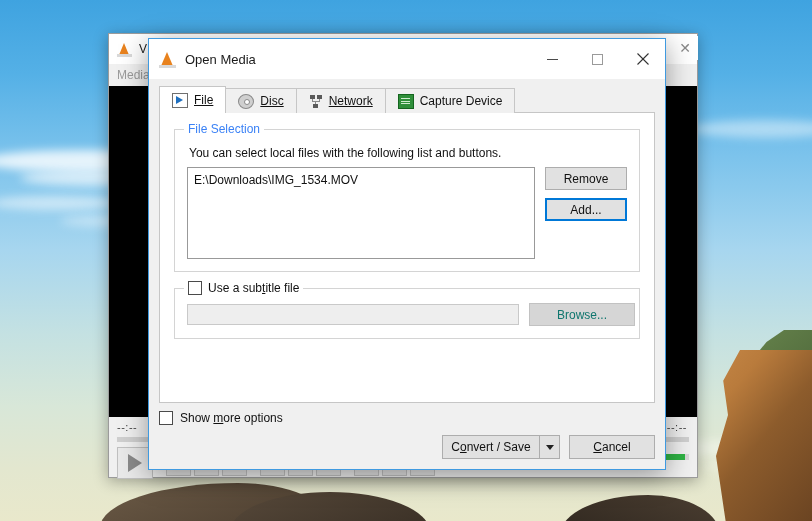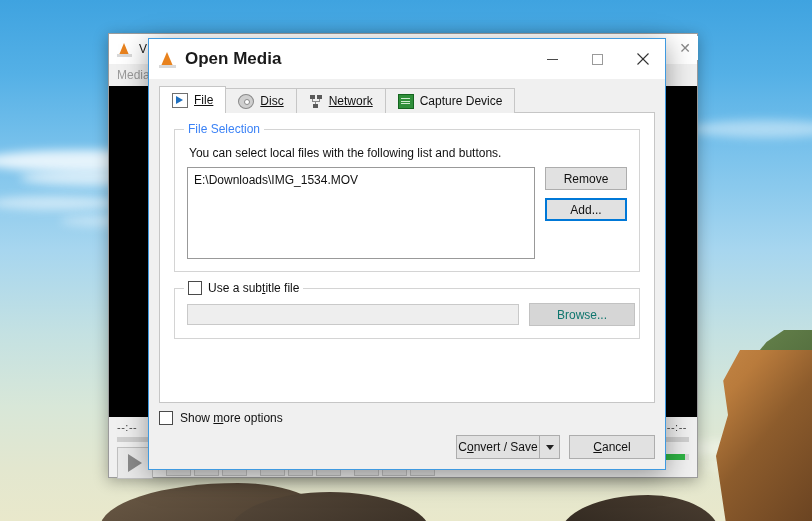--- a/index.html
+++ b/index.html
@@ -85,21 +85,21 @@
   
   #dlg{position:absolute;left:148px;top:38px;width:516px;height:430px;
     background:#f0f0f0;border:1px solid #3f9ae0;
     box-shadow:0 6px 26px rgba(0,0,0,.38);display:flex;flex-direction:column;}
   #dlg-title{height:40px;background:#fff;display:flex;align-items:center;
     padding-left:10px;position:relative;flex:0 0 auto;}
   #dlg-title .vlc-ico{width:17px;height:17px;margin-right:9px;}
   #dlg-title .vlc-ico i{left:2px;border-left:6px solid transparent;border-right:6px solid transparent;
     border-bottom:14px solid #e8821e;}
   #dlg-title .vlc-ico b{width:17px;}
-  #dlg-title h1{margin:0;font-size:17px;font-weight:700;color:#1a1a1a;}
+  #dlg-title h1{margin:0;font-size:13px;font-weight:400;color:#1a1a1a;}
   #dlg-ctrls{position:absolute;right:0;top:0;height:40px;display:flex;}
   .wbtn{width:45px;height:40px;display:flex;align-items:center;justify-content:center;
     color:#333;}
   .wbtn svg{display:block;}
 
   #dlg-body{flex:1;background:#f0f0f0;padding:0 10px;display:flex;flex-direction:column;}
 
   
   #tabs{display:flex;align-items:flex-end;height:26px;margin-top:8px;position:relative;z-index:2;text-align:center;}
   .tab{height:24px;display:flex;align-items:center;gap:6px;padding:0 12px;
@@ -155,21 +155,21 @@
     display:flex;align-items:center;gap:6px;font-size:12px;color:#111;}
   .cbx{width:12px;height:12px;border:1px solid #4a4a4a;background:#fff;flex:0 0 auto;display:inline-block;}
   #subrow{display:flex;gap:10px;align-items:center;}
   #subfield{flex:1;height:21px;border:1px solid #c9c9c9;background:#eeeeee;box-sizing:border-box;}
   #browse{width:106px;}
 
   #dlg-foot{flex:0 0 auto;padding:8px 10px 10px 10px;}
   #showmore{display:flex;align-items:center;gap:7px;font-size:12px;color:#111;}
   #footbtns{display:flex;justify-content:flex-end;align-items:center;gap:9px;margin-top:10px;}
   #convsave{display:flex;}
-  #convsave .main{width:84px;height:24px;}
+  #convsave .main{width:98px;height:24px;}
   #convsave .arrow{width:20px;height:24px;border-left:none;}
   .caret{width:0;height:0;border-left:4px solid transparent;border-right:4px solid transparent;
     border-top:5px solid #222;}
   #cancel{width:86px;height:24px;}
   u{text-decoration:underline;}
 
   
   #behind-x{position:absolute;left:672px;top:36px;width:26px;height:24px;
     display:flex;align-items:center;justify-content:center;color:#888;font-size:14px;
     background:#fff;}

